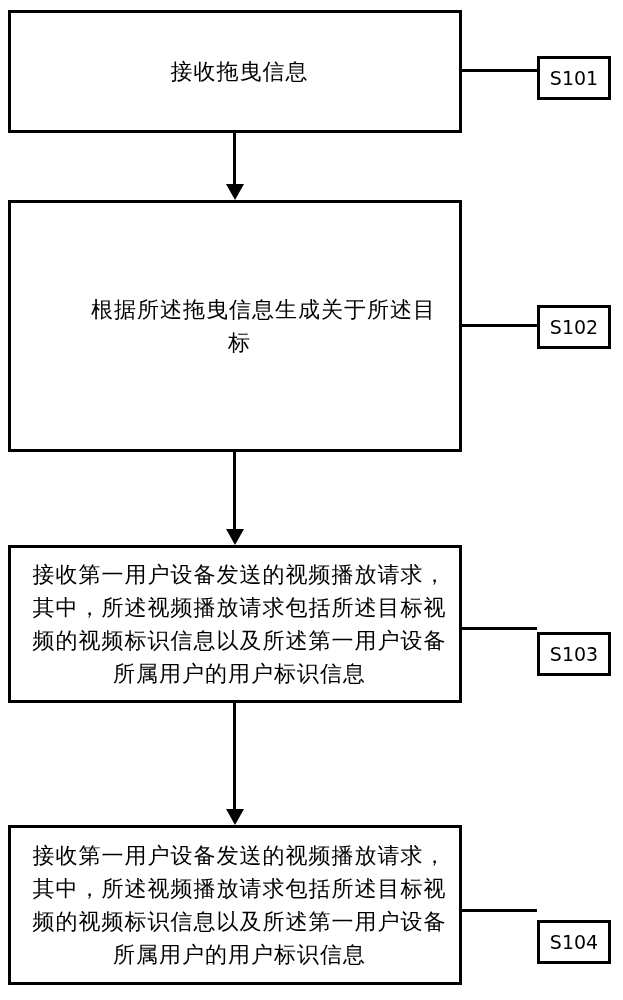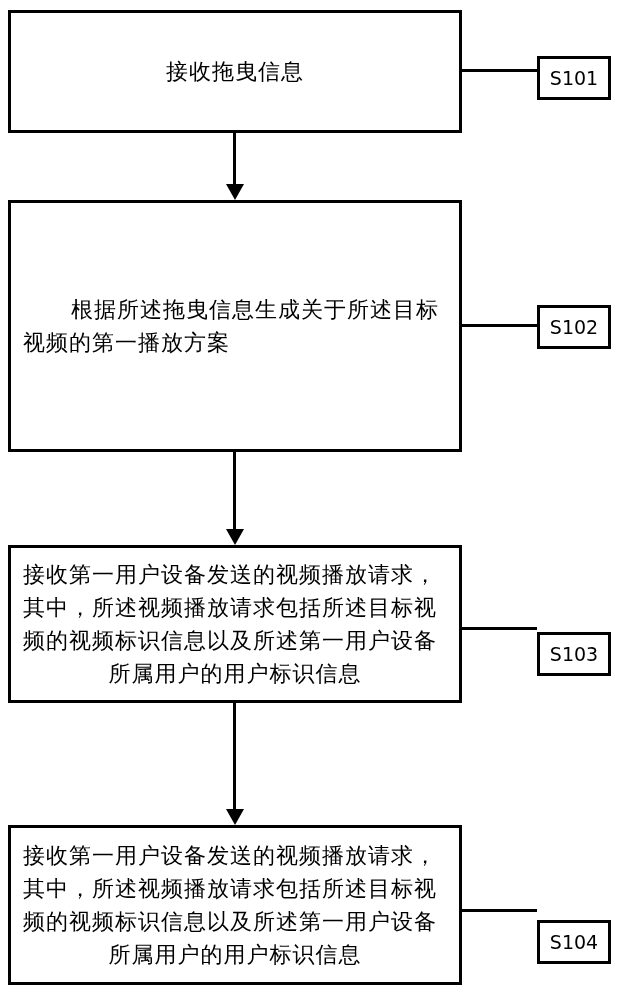--- a/index.html
+++ b/index.html
@@ -15,26 +15,27 @@
   }
   .flow-box {
     position: absolute;
     left: 8px;
     width: 454px;
     border: 3px solid #000000;
     background: #ffffff;
     display: flex;
     flex-direction: column;
     justify-content: center;
+    padding-left: 9px;
   }
   .box-line {
     font-size: 22px;
     line-height: 33px;
     padding: 0 12px;
-    text-align: left;
+    text-align: center;
     letter-spacing: 1px;
   }
   .center { text-align: center; }
   .indent { text-indent: 48px; }
 
   .b1 { top: 10px;  height: 123px; }
   .b2 { top: 200px; height: 252px; }
   .b3 { top: 545px; height: 158px; }
   .b4 { top: 825px; height: 160px; }
 
@@ -99,21 +100,20 @@
     <div class="box-line center">接收拖曳信息</div>
   </div>
   <div class="connector c1"></div>
   <div class="step-label l1">S101</div>
 
   <div class="vline v1"></div>
   <div class="ahead h1"></div>
 
   <div class="flow-box b2">
     <div class="box-line indent">根据所述拖曳信息生成关于所述目标</div>
-    <div class="box-line">视频的第一播放方案</div>
   </div>
   <div class="connector c2"></div>
   <div class="step-label l2">S102</div>
 
   <div class="vline v2"></div>
   <div class="ahead h2"></div>
 
   <div class="flow-box b3">
     <div class="box-line">接收第一用户设备发送的视频播放请求，</div>
     <div class="box-line">其中，所述视频播放请求包括所述目标视</div>

